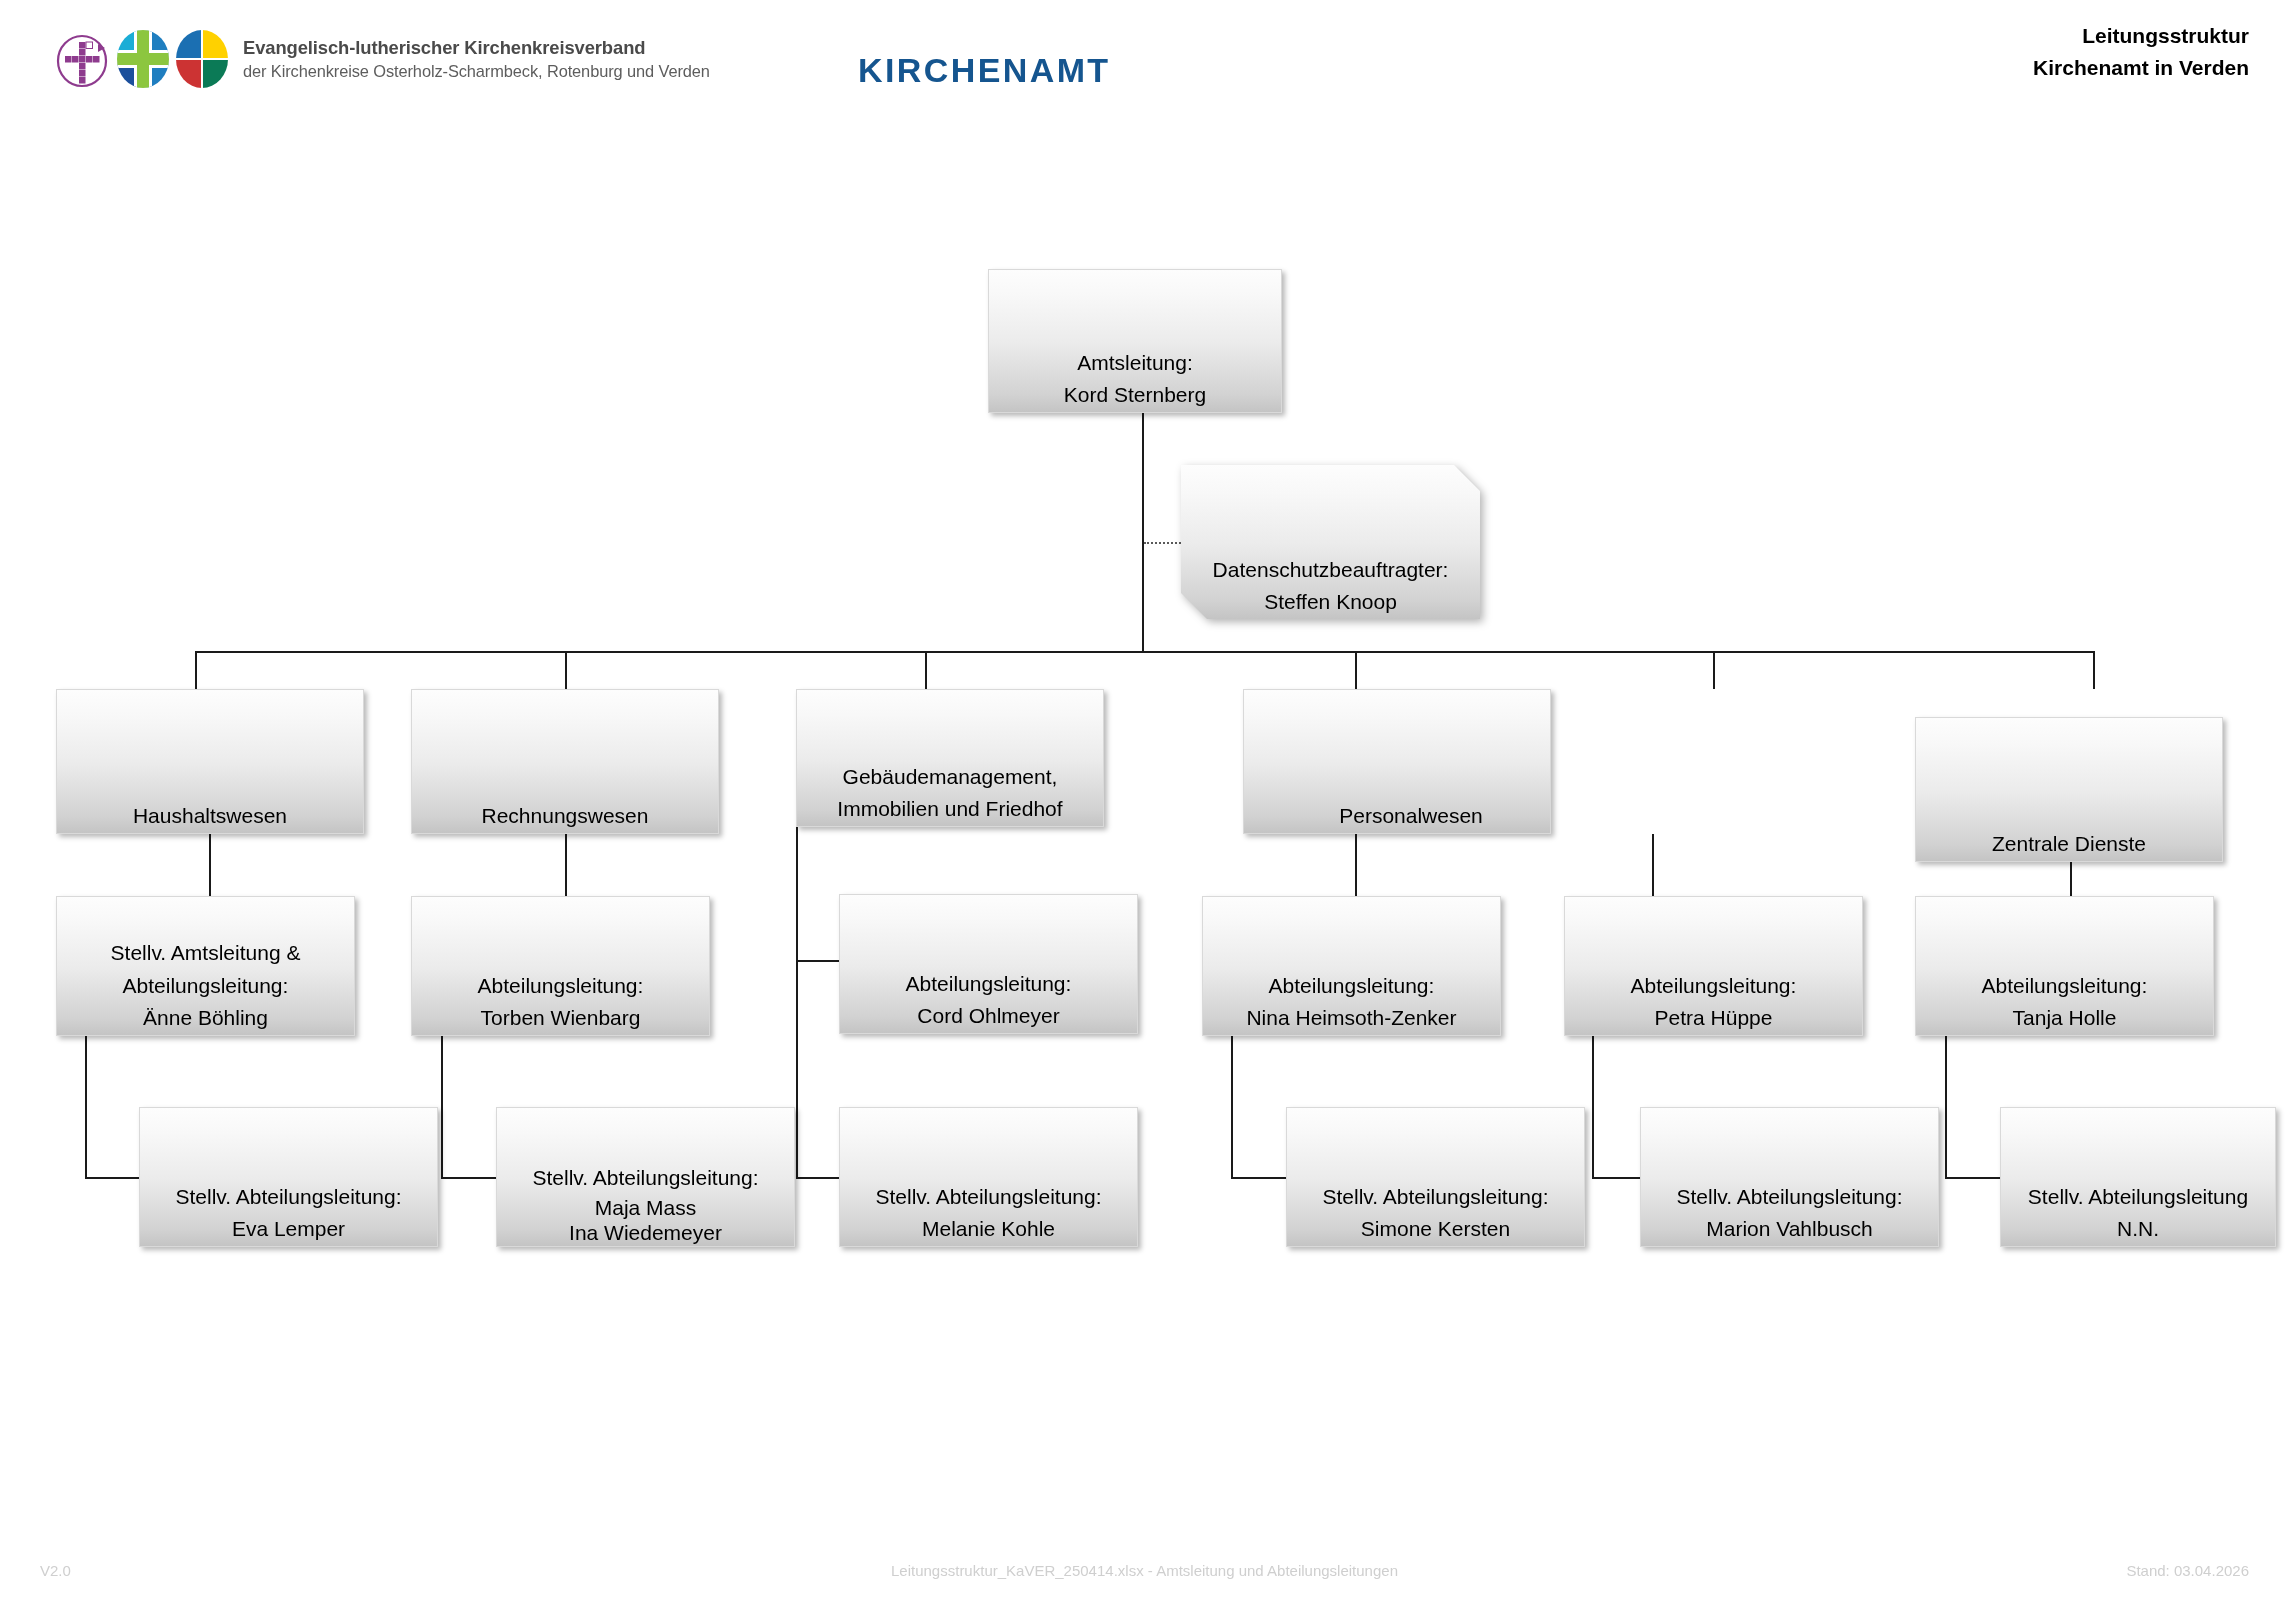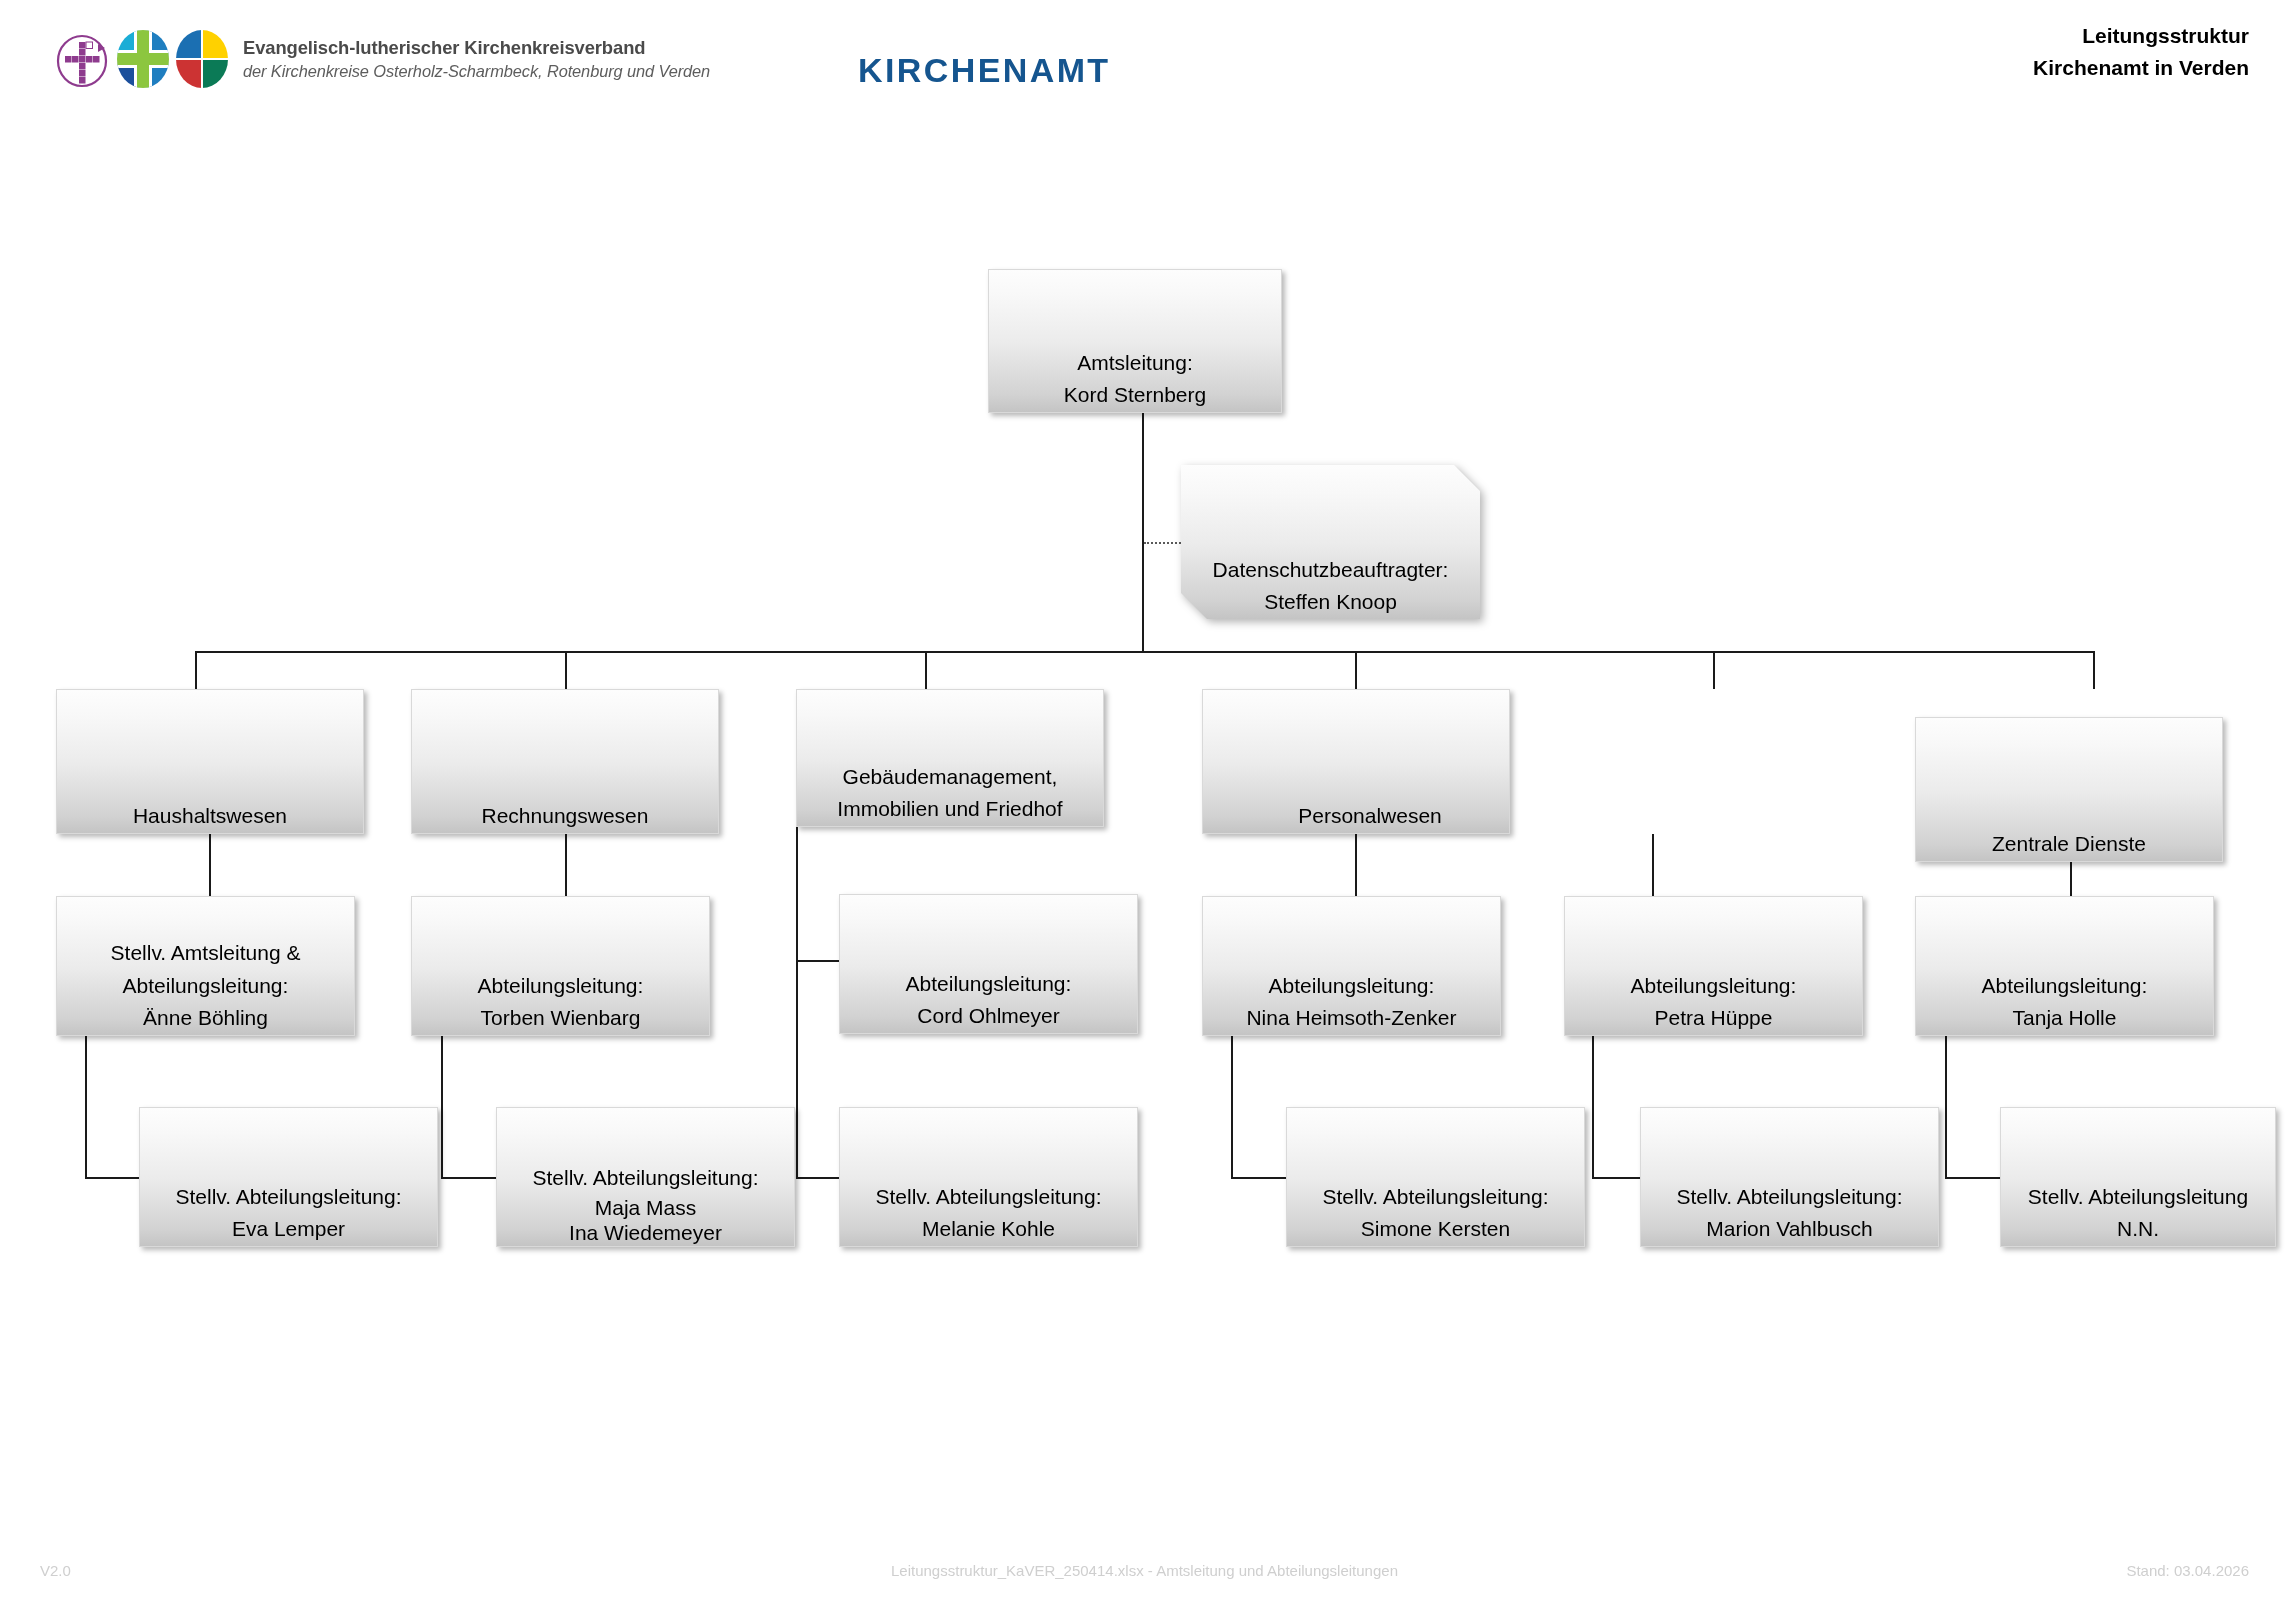--- a/index.html
+++ b/index.html
@@ -44,21 +44,20 @@
     color: #4a4a4a;
     letter-spacing: -0.1px;
     white-space: nowrap;
   }
   #logo-text .line2 {
     font-size: 16.4px;
     font-weight: normal;
     color: #5d5d5d;
     letter-spacing: -0.1px;
     white-space: nowrap;
-    font-style: italic;
   }
   #kirchenamt-wordmark {
     position: absolute;
     left: 858px; top: 51px;
     font-size: 34px;
     font-weight: bold;
     letter-spacing: 2.4px;
     color: #15558f;
     white-space: nowrap;
   }
@@ -304,21 +303,21 @@
       </span>
     </div>
 
     <div class="node" style="left:796px; top:689px; width:308px; height:138px;">
       <span class="node-text">
         <span class="node-line">Gebäudemanagement,</span>
         <span class="node-line">Immobilien und Friedhof</span>
       </span>
     </div>
 
-    <div class="node" style="left:1202px; top:689px; width:308px; height:145px;padding-left:28px;">
+    <div class="node" style="left:1243px; top:689px; width:308px; height:145px;padding-left:28px;">
       <span class="node-text">
         <span class="node-line">Personalwesen</span>
 
       </span>
     </div>
 
 
     <div class="node" style="left:1915px; top:689px; width:308px; height:145px;margin-top:28px;">
       <span class="node-text">
         <span class="node-line">Zentrale Dienste</span>

